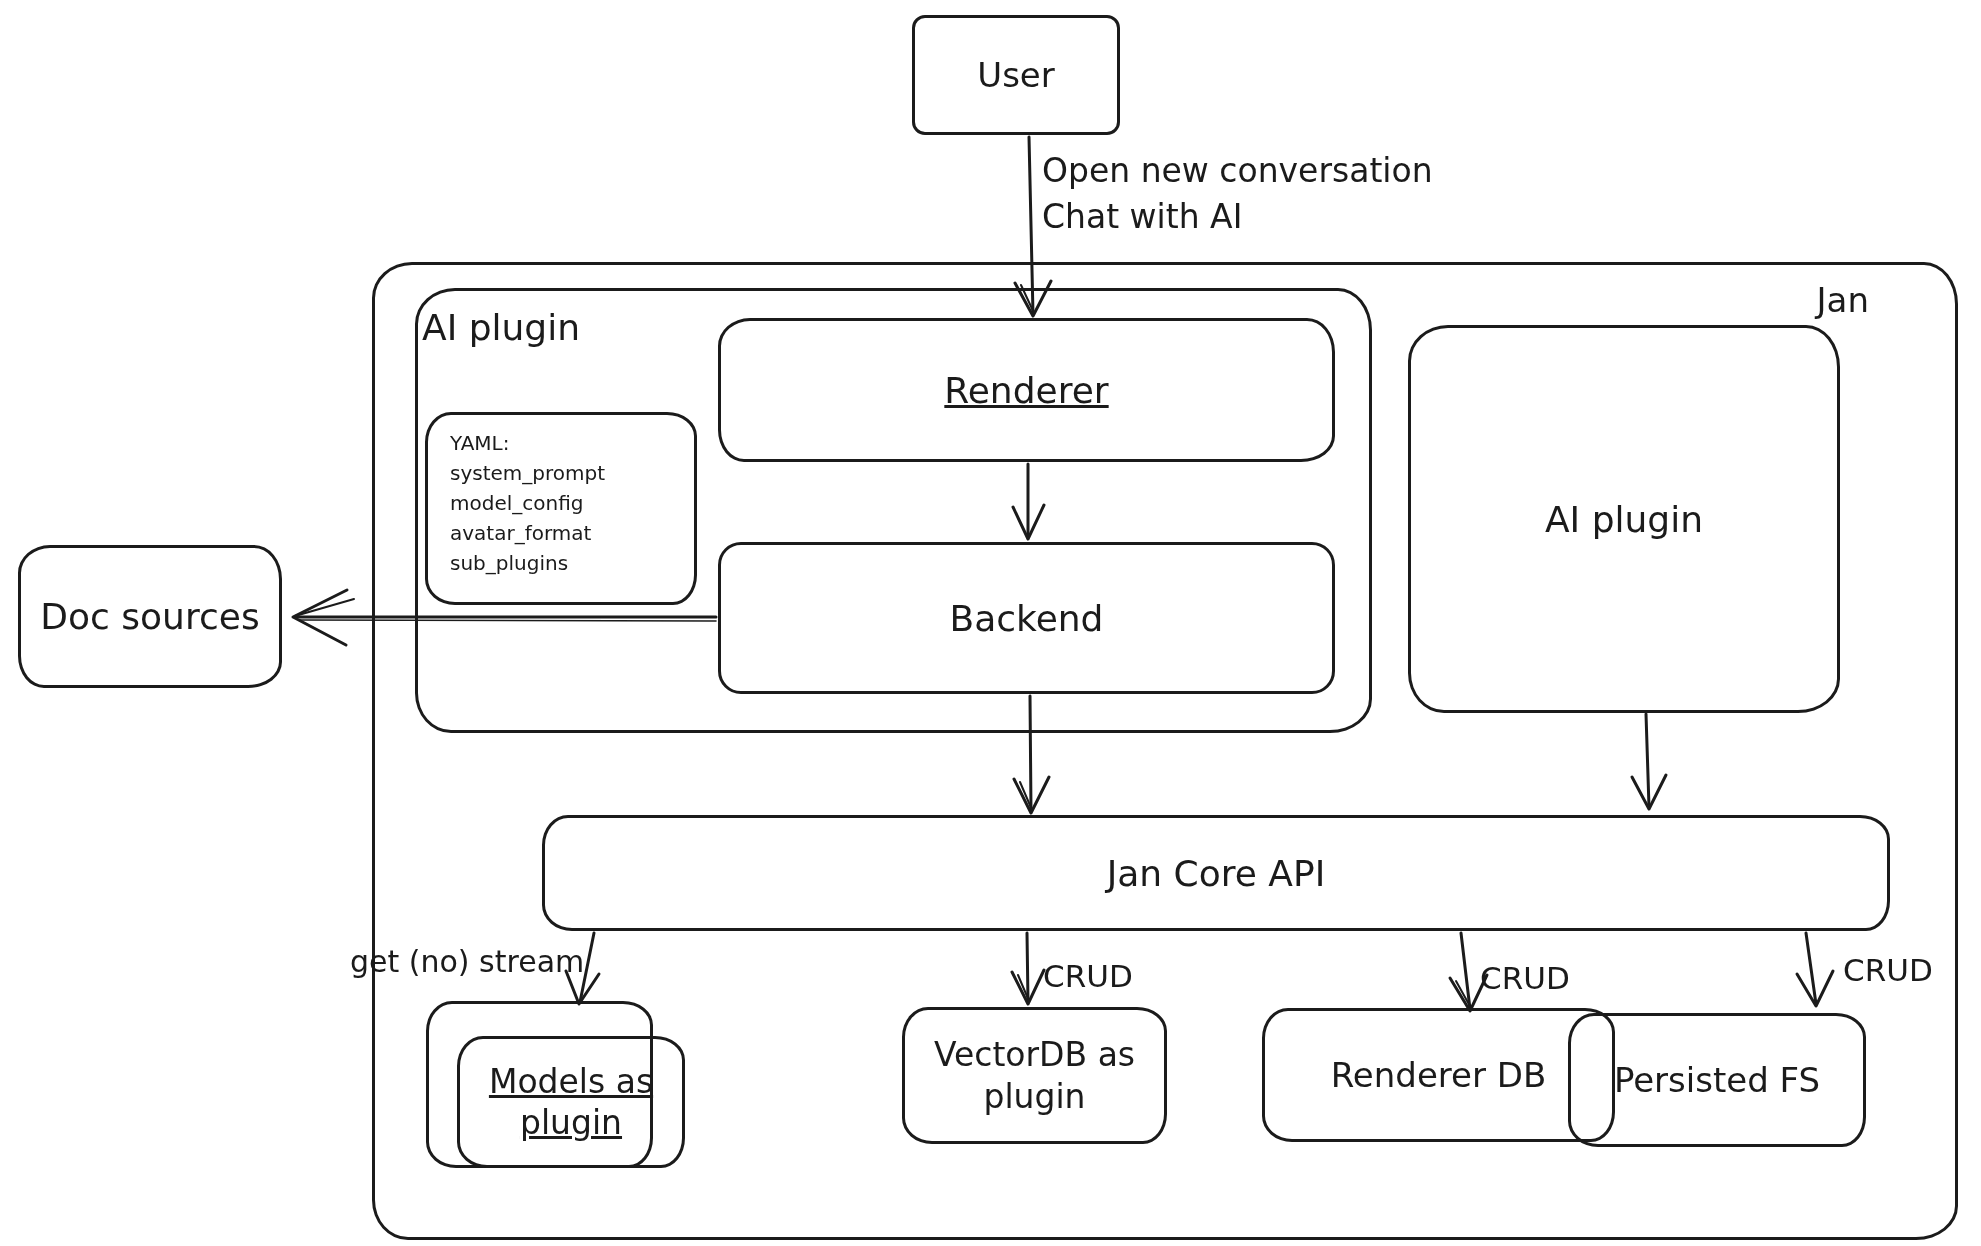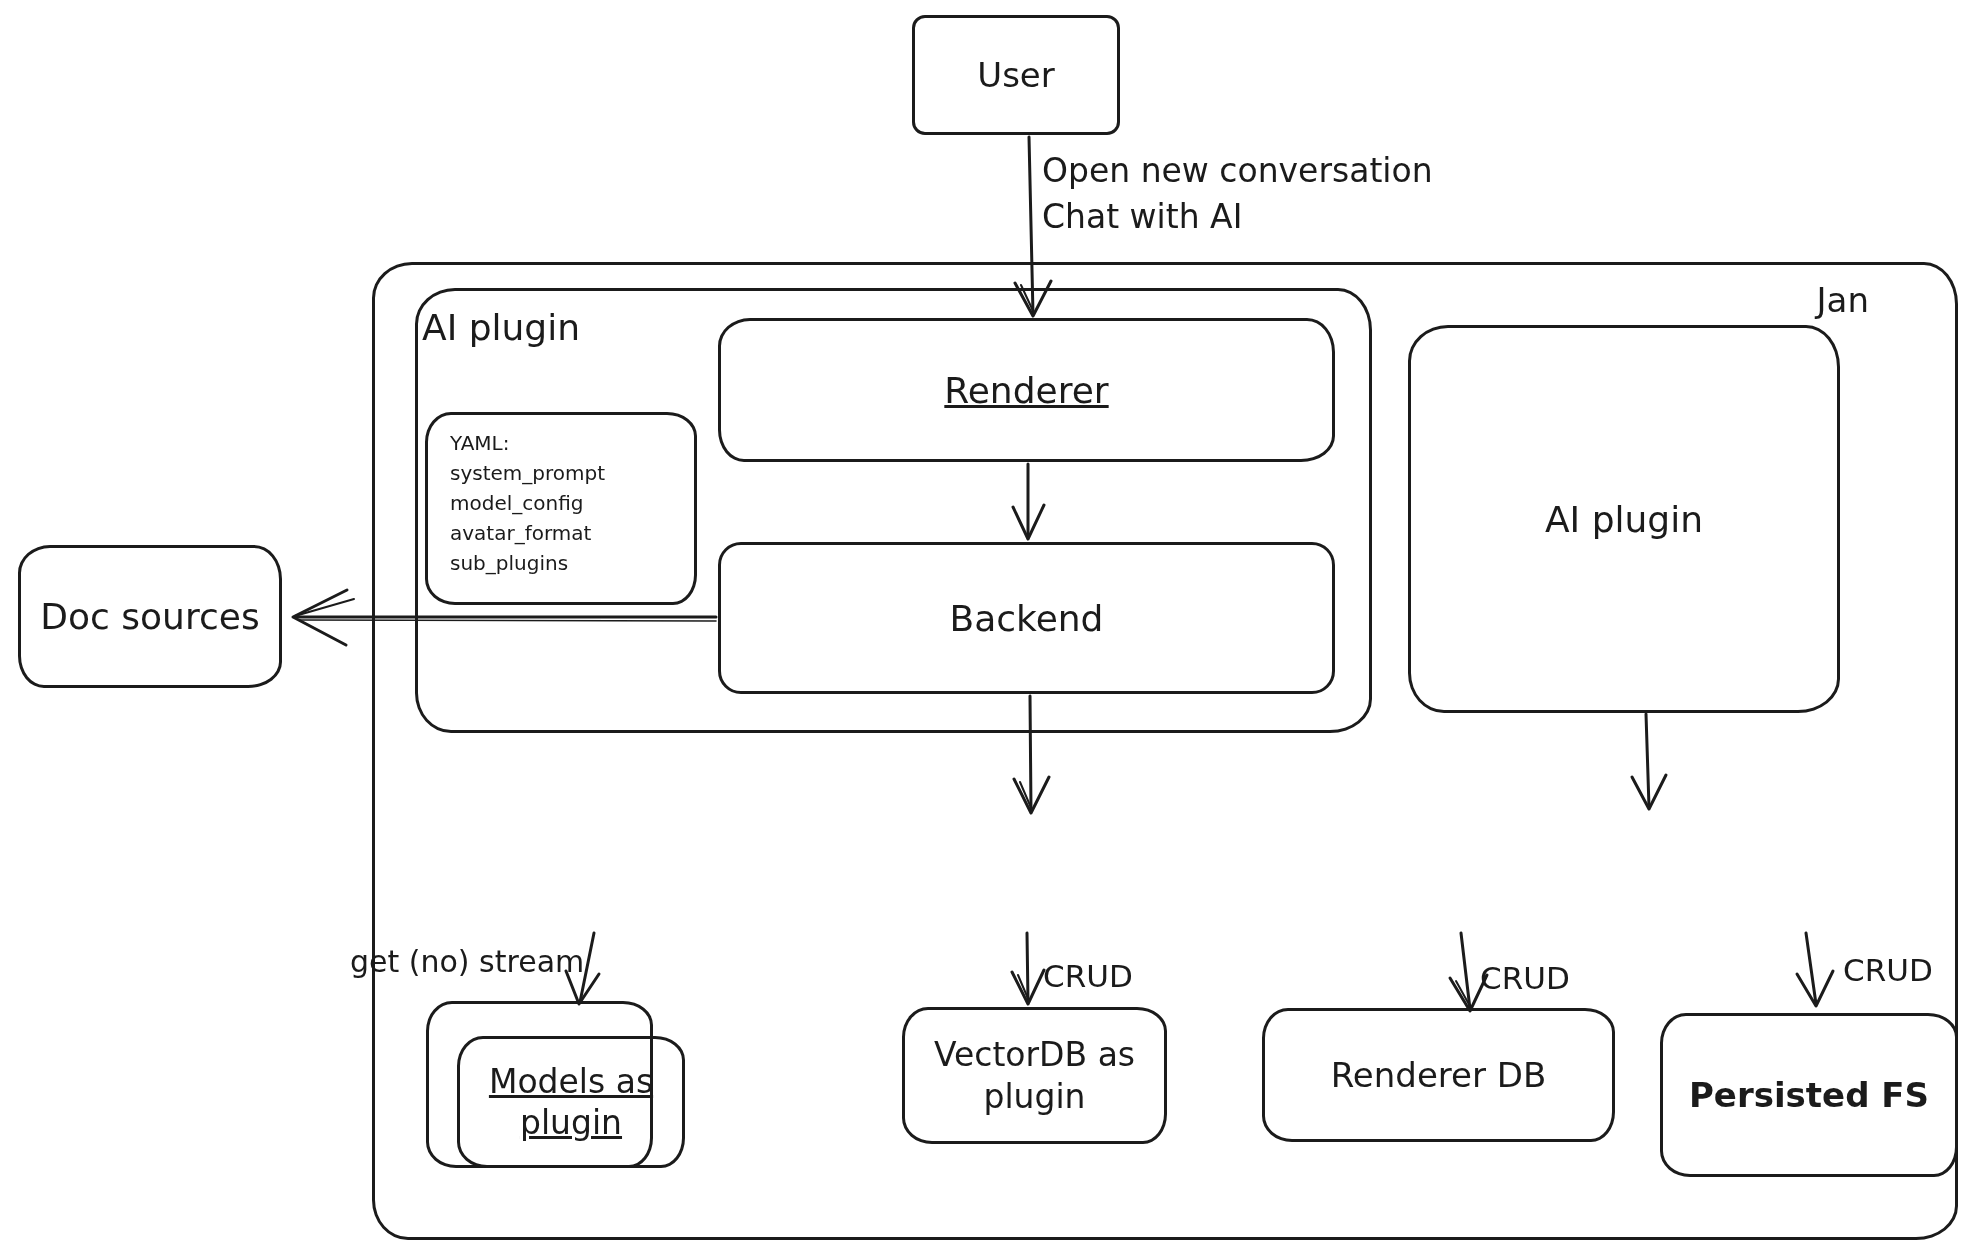--- a/index.html
+++ b/index.html
@@ -77,40 +77,43 @@
   </div>
 
   <div class="box r2 z2" style="left:1408px;top:325px;width:432px;height:388px;">
     <span class="boxlabel" style="font-size:36px;">AI plugin</span>
   </div>
 
   <div class="box r1 z2" style="left:18px;top:545px;width:264px;height:143px;">
     <span class="boxlabel" style="font-size:36px;">Doc sources</span>
   </div>
 
+  <div class="box r3 z2" style="left:542px;top:815px;width:1348px;height:116px;">
+    <span class="boxlabel" style="font-size:36px;">Jan Core API</span>
+  </div>
 
   <span class="label z6" style="left:350px;top:944px;font-size:30px;">get (no) stream</span>
   <span class="label z6" style="left:1043px;top:958px;font-size:31px;">CRUD</span>
   <span class="label z6" style="left:1480px;top:960px;font-size:31px;">CRUD</span>
   <span class="label z6" style="left:1843px;top:952px;font-size:31px;">CRUD</span>
 
   <div class="box r3 z2" style="left:426px;top:1001px;width:227px;height:167px;"></div>
   <div class="box r3 z3" style="left:457px;top:1036px;width:228px;height:132px;padding:0 8px;">
     <span class="boxlabel wrap" style="font-size:33px;text-decoration:underline;">Models as plugin</span>
   </div>
 
   <div class="box r3 z2" style="left:902px;top:1007px;width:265px;height:137px;padding:0 8px;">
     <span class="boxlabel wrap" style="font-size:33px;">VectorDB as plugin</span>
   </div>
 
   <div class="box r3 z2" style="left:1262px;top:1008px;width:353px;height:134px;">
     <span class="boxlabel" style="font-size:34px;">Renderer DB</span>
   </div>
 
-  <div class="box r3 z2" style="left:1660px;top:1013px;width:298px;height:164px;font-weight:bold;">
+  <div class="box r3 z2" style="left:1568px;top:1013px;width:298px;height:134px;">
     <span class="boxlabel" style="font-size:34px;">Persisted FS</span>
   </div>
 
   <svg class="arrows" width="1981" height="1246" viewBox="0 0 1981 1246" fill="none" stroke="#1b1b1b" stroke-width="3" stroke-linecap="round" stroke-linejoin="round">
     <g>
       <path d="M 1029 137 L 1033 314"></path>
       <path d="M 1015 283 L 1033 316 L 1051 281"></path>
       <path d="M 1021 285 L 1034 313" stroke-width="2"></path>
     </g>
     <g>

